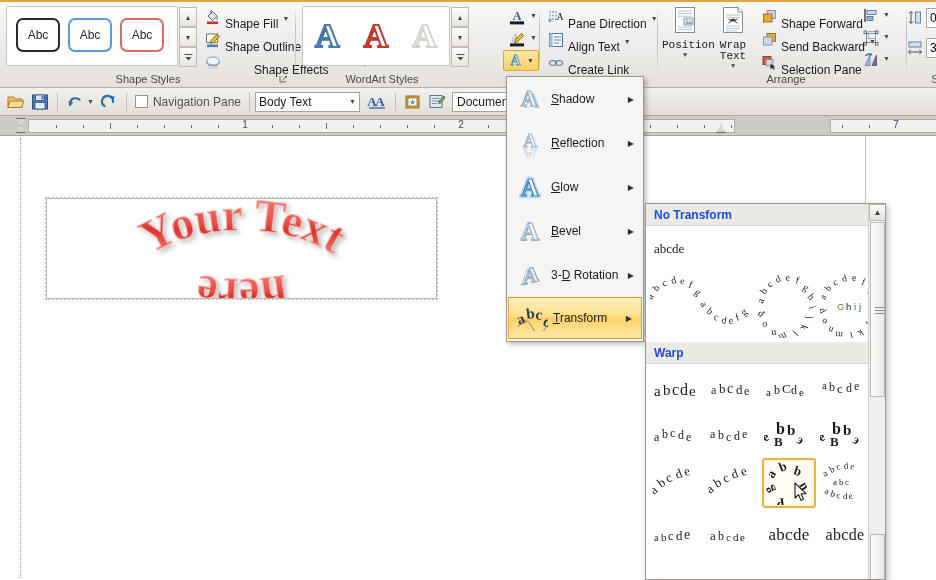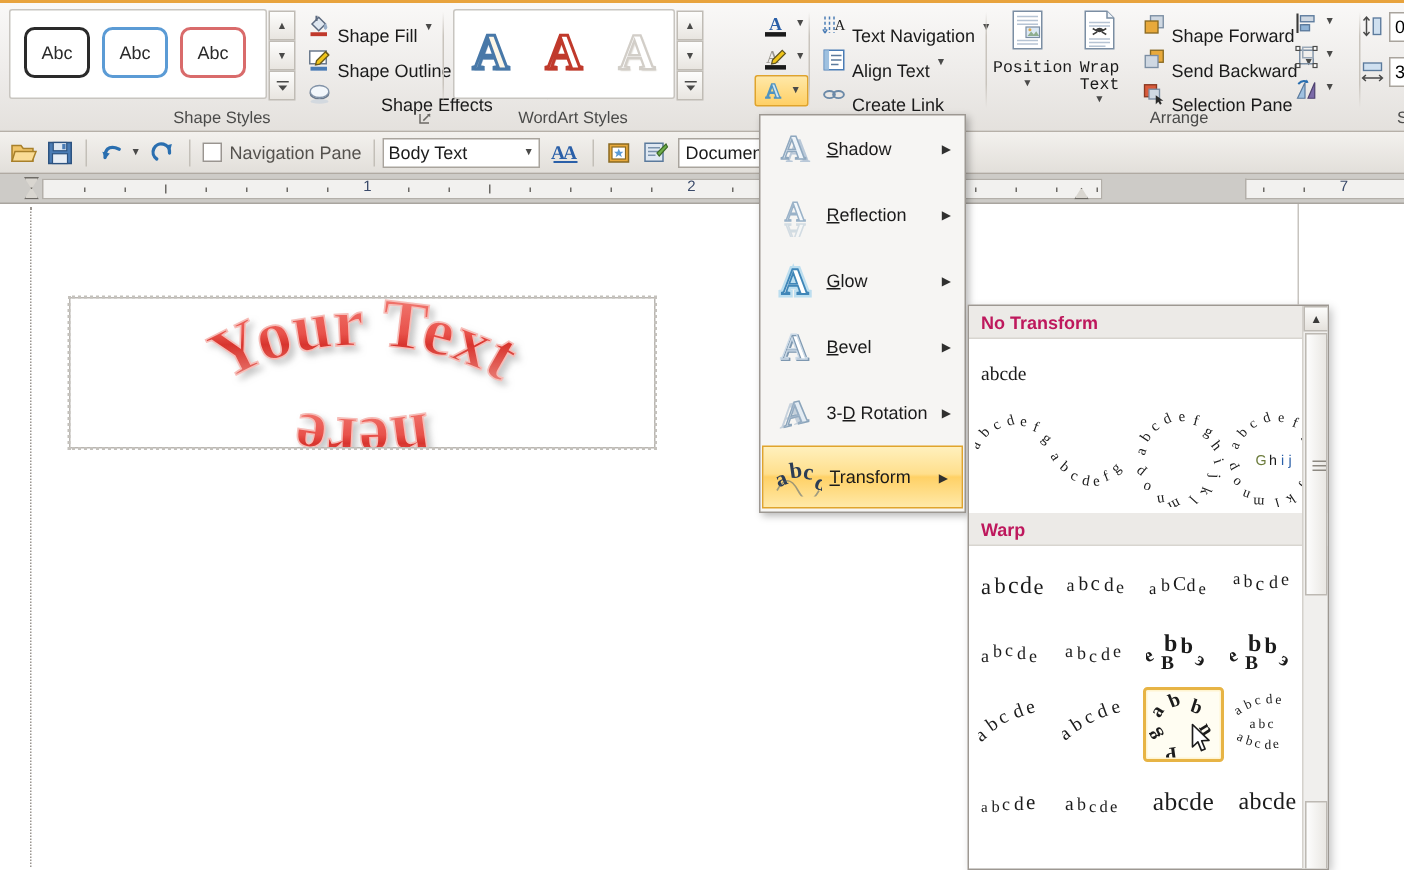--- a/index.html
+++ b/index.html
@@ -154,21 +154,21 @@
 
   
   .flyout {
     position:absolute; left:645px; top:203px; width:241px; height:377px;
     background:#fff; border:1px solid #9d9892;
     box-shadow:2px 2px 6px rgba(0,0,0,.25); overflow:hidden;
   }
   .fl-head {
     height:22px; background:#eceae7; border-bottom:1px solid #d8d5d0;
     display:flex; align-items:center; padding-left:8px;
-    font-size:12px; font-weight:bold; color:#be185d;
+    font-size:12px; font-weight:bold; color:#1d4ed8;
   }
   .fl-body { position:relative; }
   .fl-cell {
     display:flex; align-items:center; justify-content:center;
     font-family:"Liberation Serif", serif; color:#1b1b1b;
   }
   .fl-cell.sel {
     background:#fffdf2; border:2px solid #e7b445; border-radius:3px;
     box-shadow:inset 0 0 0 1px #fff4d0;
   }
@@ -323,21 +323,21 @@
 
     <div class="rgroup" style="left:540px; width:118px;">
       <div class="rbtn" style="left:4px; top:5px;">
         <span class="ico">
           <svg width="16" height="16" viewBox="0 0 16 16">
             <path d="M2 2 L2 13 M5 2 L5 13 M8 2 L8 13" stroke="#4a7cb5" stroke-width="1" stroke-dasharray="2 1.5"></path>
             <path d="M2 13 l-1.4-2.4 M2 13 l1.4-2.4" stroke="#4a7cb5" stroke-width="1" fill="none"></path>
             <text x="12" y="11" font-family="Liberation Serif, serif" font-size="10" fill="#1b1b1b" text-anchor="middle">A</text>
           </svg>
         </span>
-        <span class="cap">Text Navigation</span>
+        <span class="cap">Pane Direction</span>
         <span class="drop">▼</span>
       </div>
 
       <div class="rbtn" style="left:4px; top:28px;">
         <span class="ico">
           <svg width="16" height="16" viewBox="0 0 16 16">
             <rect x="1.5" y="1.5" width="13" height="13" fill="#fff" stroke="#4a7cb5" stroke-width="1"></rect>
             <rect x="1.5" y="1.5" width="3.2" height="13" fill="#9fc1e0"></rect>
             <path d="M6 5 L13 5 M6 8 L13 8 M6 11 L11 11" stroke="#5b7a9c" stroke-width="1"></path>
           </svg>

